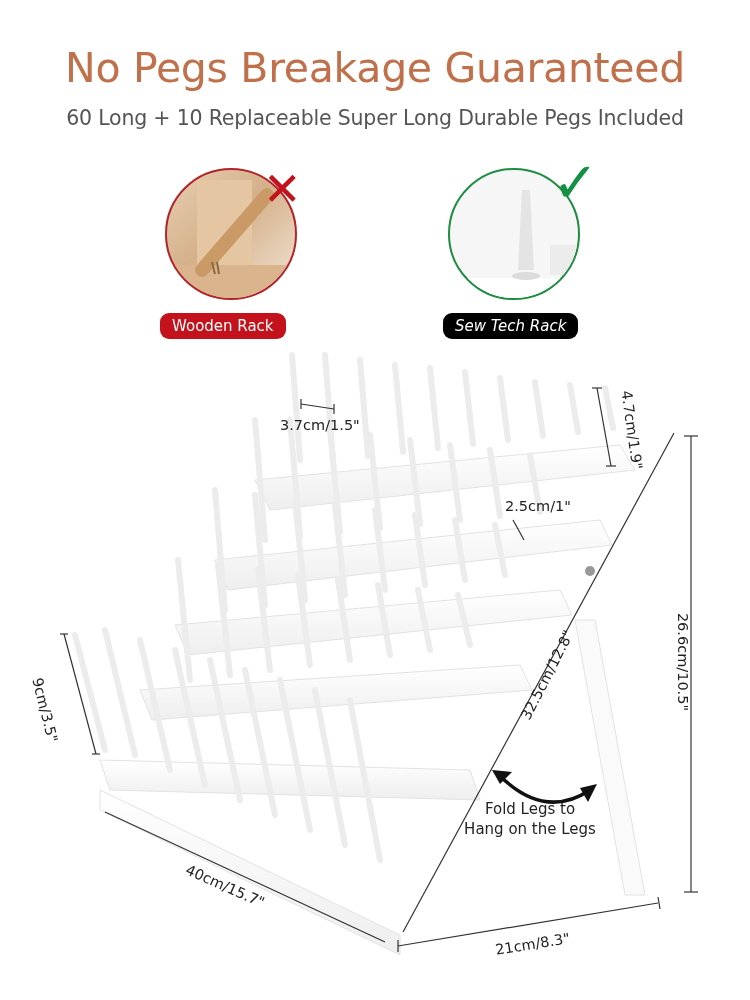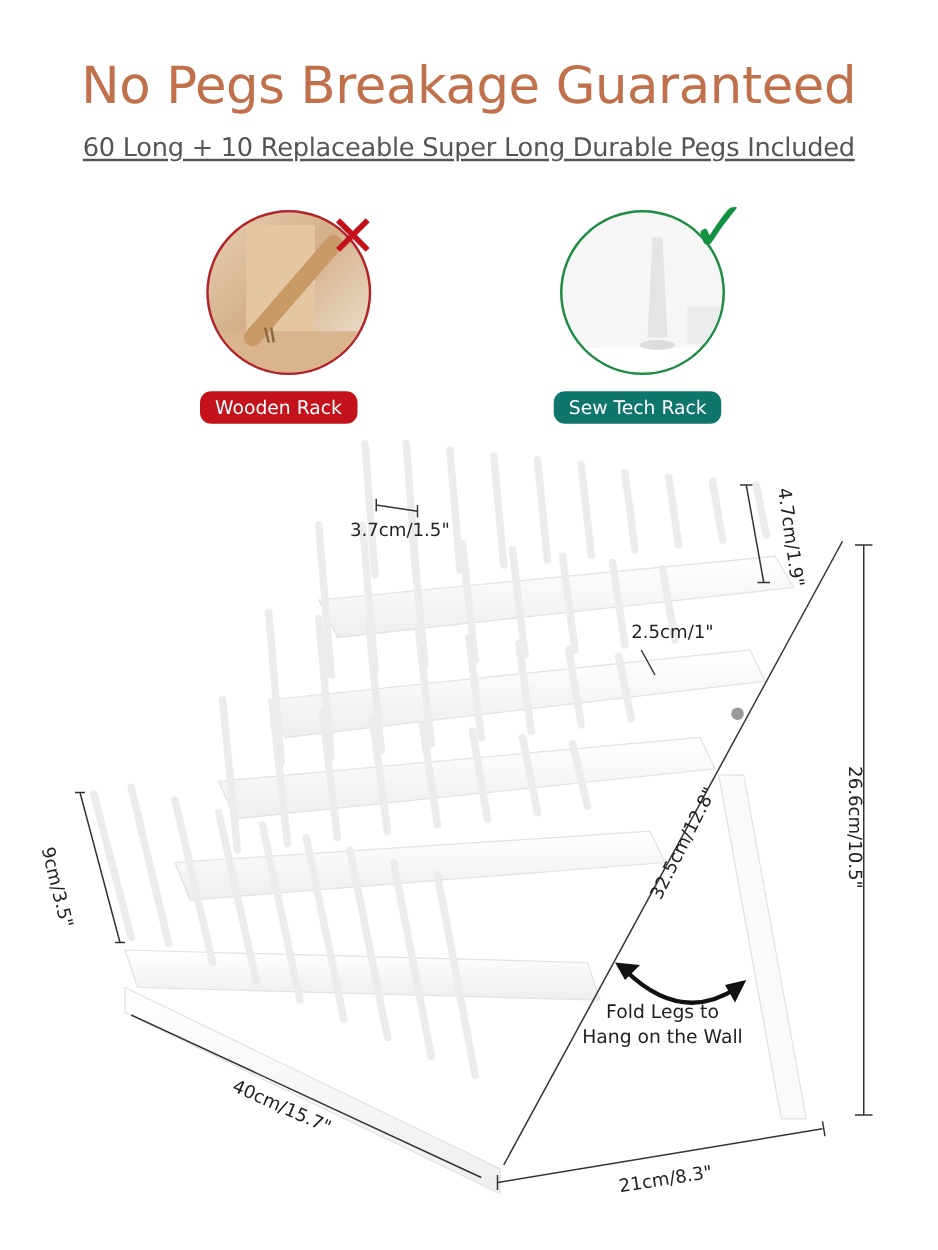--- a/index.html
+++ b/index.html
@@ -1,25 +1,25 @@
 <!DOCTYPE html>
 <html><head>
 <meta charset="utf-8">
 <style>
   html, body { margin:0; padding:0; }
   body { width:750px; height:1000px; background:#ffffff; position:relative; overflow:hidden; font-family:"DejaVu Sans", sans-serif; }
   .headline { position:absolute; left:0; top:44px; width:750px; text-align:center; font-size:41px; font-weight:normal; color:#C0704A; letter-spacing:-0.3px; }
-  .subline { position:absolute; left:0; top:106px; width:750px; text-align:center; font-size:20.5px; color:#555555; letter-spacing:-0.2px;text-decoration:underline; }
+  .subline { position:absolute; left:0; top:106px; width:750px; text-align:center; font-size:20.5px; color:#555555; letter-spacing:-0.2px; }
   .compare { position:absolute; top:168px; width:140px; }
   .circle { position:absolute; left:0; top:0; width:128px; height:128px; border-radius:50%; overflow:hidden; background:#f7f7f7; }
   .circle.bad { border:2px solid #B0242A; background:linear-gradient(135deg,#e7cfb2 0%,#d4b08a 45%,#f2e6d6 100%); }
   .circle.good { border:2px solid #1E8C41; background:#f6f6f6; }
   .badge { position:absolute; top:145px; height:26px; line-height:26px; padding:0 12px; border-radius:9px; color:#fff; font-size:15px; white-space:nowrap; }
   .badge.bad { background:#C3121B; }
-  .badge.good { background:#0f766e; }
+  .badge.good { background:#000000;font-style:italic; }
   .mark { position:absolute; font-weight:bold; }
   .dim { position:absolute; font-size:14.5px; color:#222; white-space:nowrap; }
   .fold { position:absolute; left:455px; top:799px; width:150px; text-align:center; font-size:15px; color:#222; line-height:20px; }
   svg.rack { position:absolute; left:0; top:0; }
 </style>
 </head>
 <body>
 
 <div class="headline">No Pegs Breakage Guaranteed</div>
 <div class="subline">60 Long + 10 Replaceable Super Long Durable Pegs Included</div>
@@ -147,14 +147,14 @@
 <div class="dim" style="left:592px; top:422px; transform:rotate(82deg);">4.7cm/1.9"</div>
 <div class="dim" style="left:505px; top:498px;">2.5cm/1"</div>
 <div class="dim" style="left:12px; top:702px; transform:rotate(76deg);">9cm/3.5"</div>
 <div class="dim" style="left:634px; top:654px; transform:rotate(90deg);">26.6cm/10.5"</div>
 <div class="dim" style="left:498px; top:667px; transform:rotate(-63deg);">32.5cm/12.8"</div>
 <div class="dim" style="left:183px; top:878px; transform:rotate(24deg);">40cm/15.7"</div>
 <div class="dim" style="left:495px; top:936px; transform:rotate(-9deg);">21cm/8.3"</div>
 
 <div class="fold">
   <div>Fold Legs to</div>
-  <div>Hang on the Wall</div>
+  <div>Hang on the Legs</div>
 </div>
 
 </body></html>

